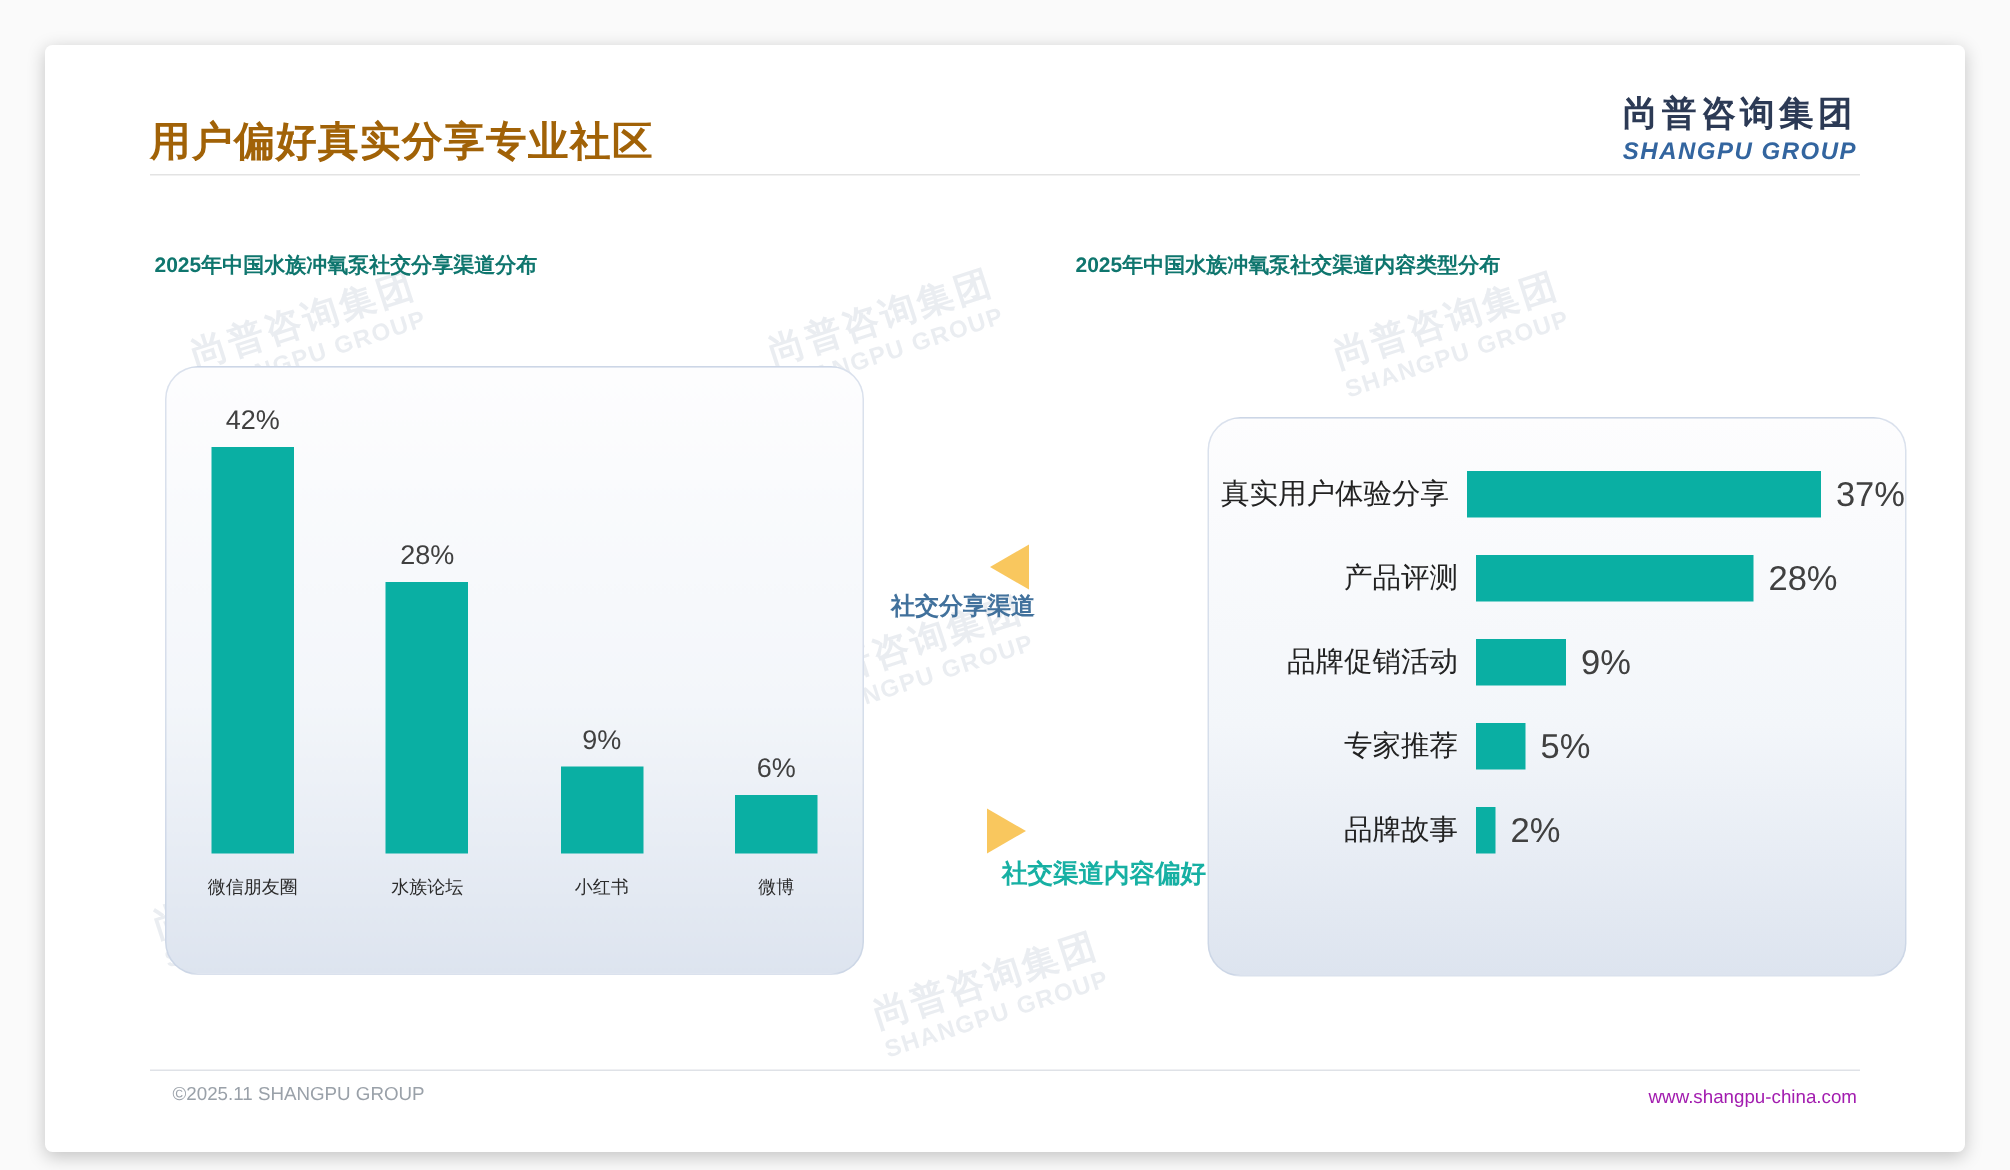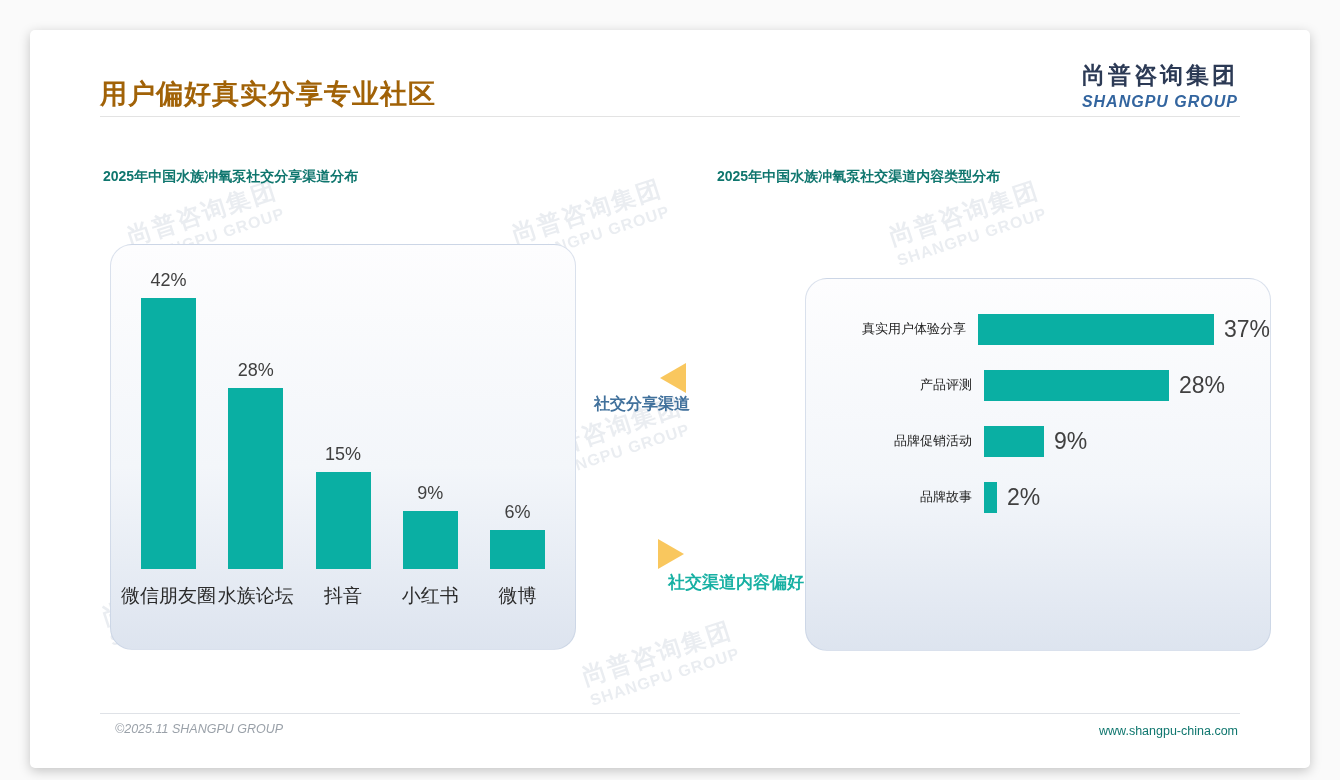--- a/index.html
+++ b/index.html
@@ -38,50 +38,50 @@
   .card.left-card  { left:80px;  top:214px; width:466px; height:406px; }
   .card.right-card { left:775px; top:248px; width:466px; height:373px; }
 
   
   .vplot { position:absolute; left:30px; right:30px; top:0; height:324px;
     display:flex; align-items:flex-end; justify-content:space-between; }
   .vcol { position:relative; width:55px; display:flex; flex-direction:column;
     align-items:center; justify-content:flex-end; }
   .vval { font-size:18px; color:#404040; margin-bottom:7px; }
   .vbar { width:55px; background:var(--bar); }
-  .vcat { position:absolute; top:calc(100% + 14px); font-size:19px; color:#2b2b2b;
+  .vcat { position:absolute; top:calc(100% + 14px); font-size:12px; color:#2b2b2b;
     white-space:nowrap;text-align:center; }
 
   
   .hplot { position:absolute; left:0; right:0; top:22px; }
   .hrow { height:56px; display:flex; align-items:center; }
-  .hlabel { width:178px; text-align:right; padding-right:12px; font-size:13px;
+  .hlabel { width:178px; text-align:right; padding-right:12px; font-size:19px;
     color:#222; white-space:nowrap; }
   .hbar { height:31px; background:var(--bar); }
   .hval { font-size:23px; color:#404040; margin-left:10px; }
 
   
   .tri { position:absolute; width:0; height:0; z-index:3; }
   .tri-left { left:630px; top:333px; border-top:15px solid transparent;
     border-bottom:15px solid transparent; border-right:26px solid var(--accent); }
   .tri-right { left:628px; top:509px; border-top:15px solid transparent;
     border-bottom:15px solid transparent; border-left:26px solid var(--accent); }
   .anno { position:absolute; font-weight:bold; z-index:3; white-space:nowrap; }
   .anno.blue { left:528px; top:364px; width:132px; text-align:right;
     font-size:16px; color:var(--label-blue); }
   .anno.teal { left:638px; top:541px; font-size:17px; color:var(--label-teal); }
 
   .footnote { position:absolute; left:85px; top:659px; font-size:13px; color:#8b929c;
     z-index:3; letter-spacing:.5px; }
   .footer-rule { position:absolute; left:70px; top:683px; width:1140px; height:1px;
     background:#dfe2e7; z-index:2; }
   .footer-left { position:absolute; left:85px; top:692px; font-size:12.5px;
-    color:#9aa1a9; z-index:3;font-style:italic; }
+    color:#9aa1a9; z-index:3; }
   .footer-right { position:absolute; right:72px; top:694px; font-size:12.5px;
-    color:#0f766e; z-index:3; }
+    color:#a21caf; z-index:3; }
 </style>
 </head>
 <body>
 
 <div class="slide">
 
   <div id="wm-layer">
       <div class="wm" style="left: 175px; top: 192px;">
         <div class="l1">尚普咨询集团</div>
         <div class="l2">SHANGPU GROUP</div>
@@ -137,25 +137,20 @@
           <div class="vval">42%</div>
           <div class="vbar" style="height: 271px;"></div>
           <div class="vcat">微信朋友圈</div>
         </div>
         <div class="vcol">
           <div class="vval">28%</div>
           <div class="vbar" style="height: 181px;"></div>
           <div class="vcat">水族论坛</div>
         </div>
         <div class="vcol">
-          <div class="vval">15%</div>
-          <div class="vbar" style="height: 97px;"></div>
-          <div class="vcat">抖音</div>
-        </div>
-        <div class="vcol">
           <div class="vval">9%</div>
           <div class="vbar" style="height: 58px;"></div>
           <div class="vcat">小红书</div>
         </div>
         <div class="vcol">
           <div class="vval">6%</div>
           <div class="vbar" style="height: 39px;"></div>
           <div class="vcat">微博</div>
         </div>
       </div>
@@ -170,20 +165,25 @@
         </div>
         <div class="hrow">
           <div class="hlabel">产品评测</div>
           <div class="hbar" style="width: 185px;"></div>
           <div class="hval">28%</div>
         </div>
         <div class="hrow">
           <div class="hlabel">品牌促销活动</div>
           <div class="hbar" style="width: 60px;"></div>
           <div class="hval">9%</div>
+        </div>
+        <div class="hrow">
+          <div class="hlabel">专家推荐</div>
+          <div class="hbar" style="width: 33px;"></div>
+          <div class="hval">5%</div>
         </div>
         <div class="hrow">
           <div class="hlabel">品牌故事</div>
           <div class="hbar" style="width: 13px;"></div>
           <div class="hval">2%</div>
         </div>
       </div>
   </div>
 
   <div class="tri tri-left"></div>

